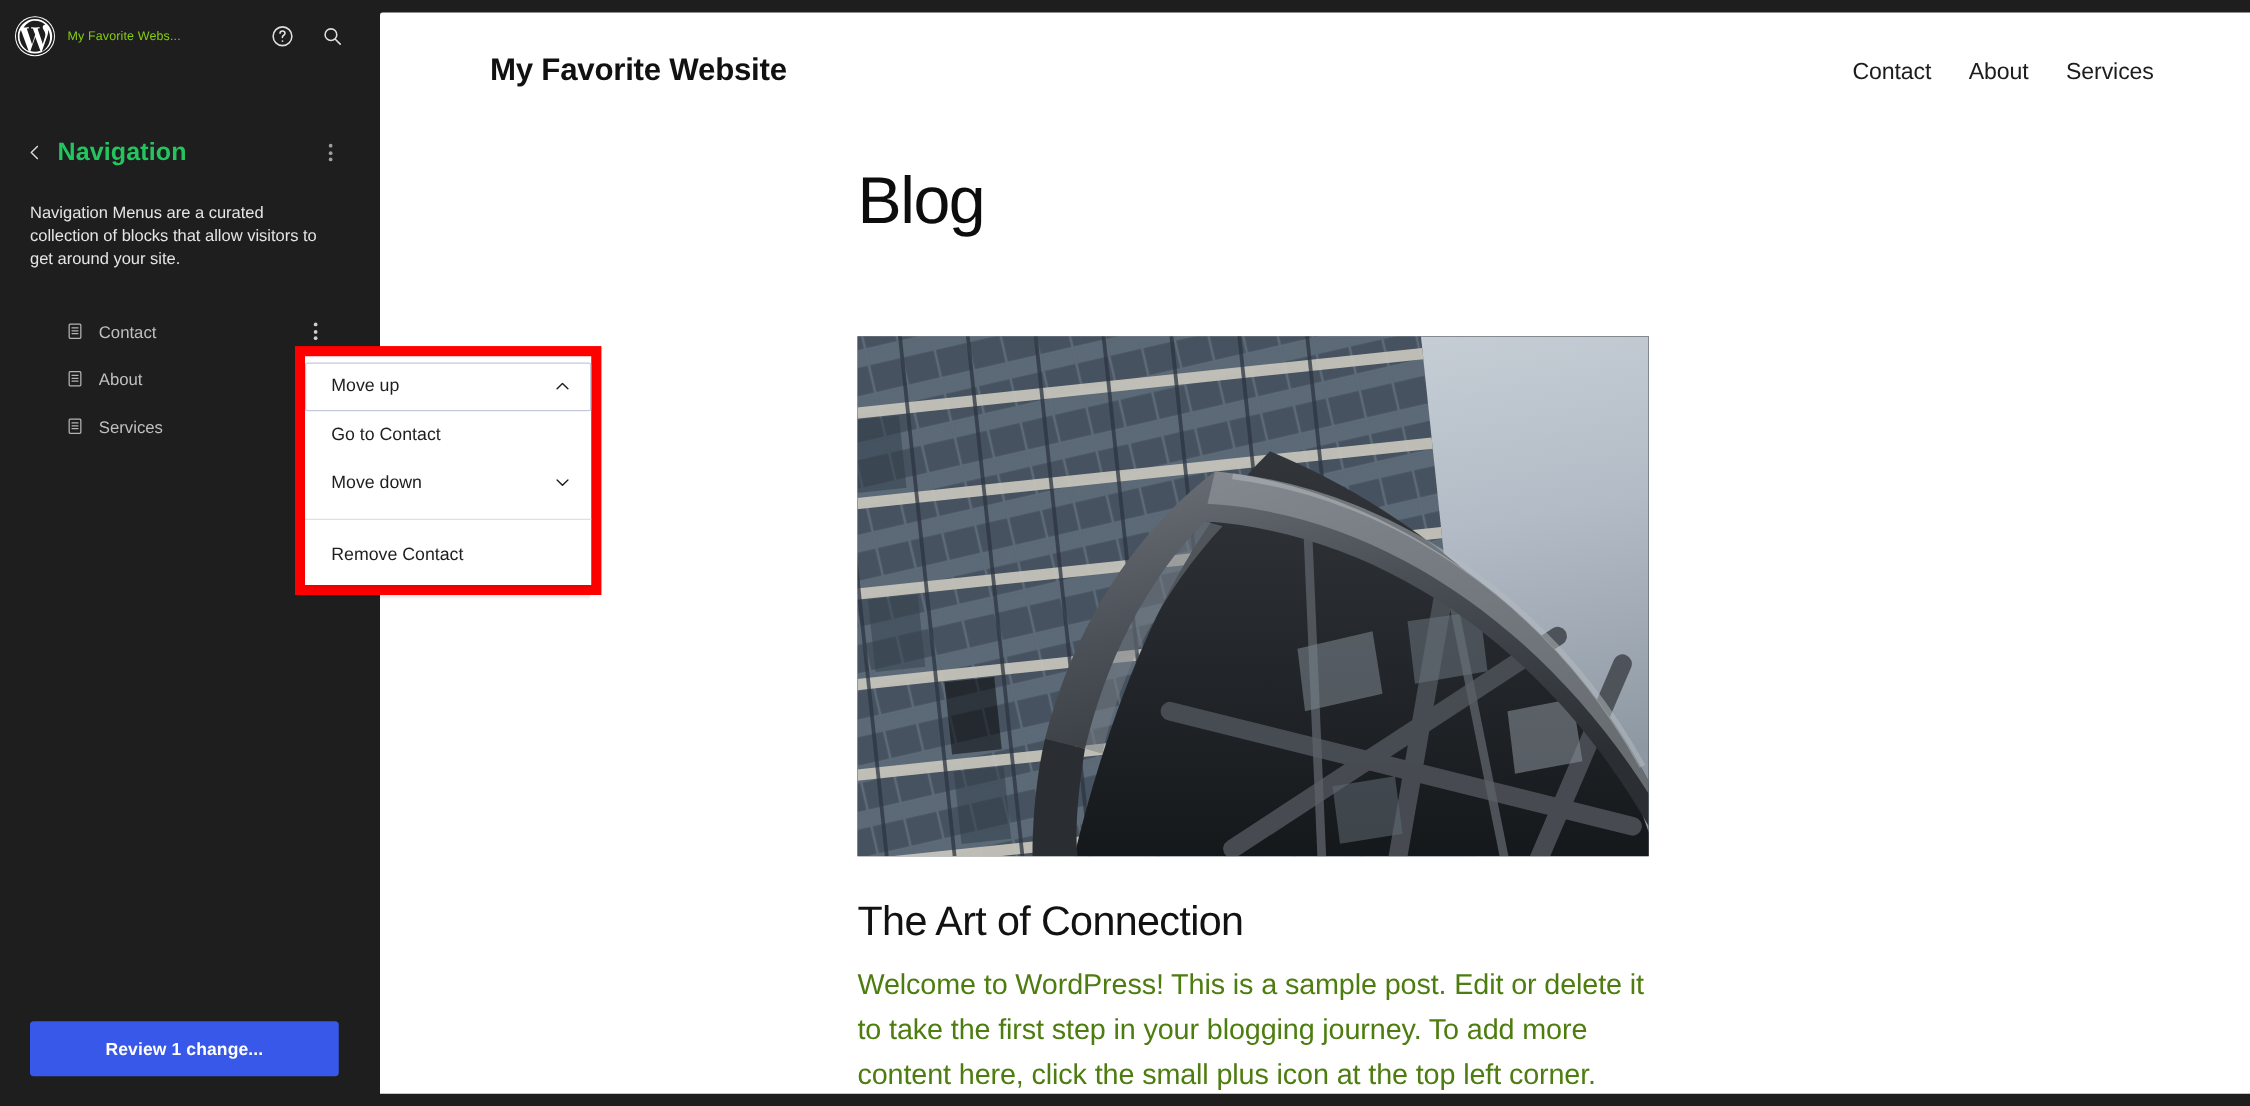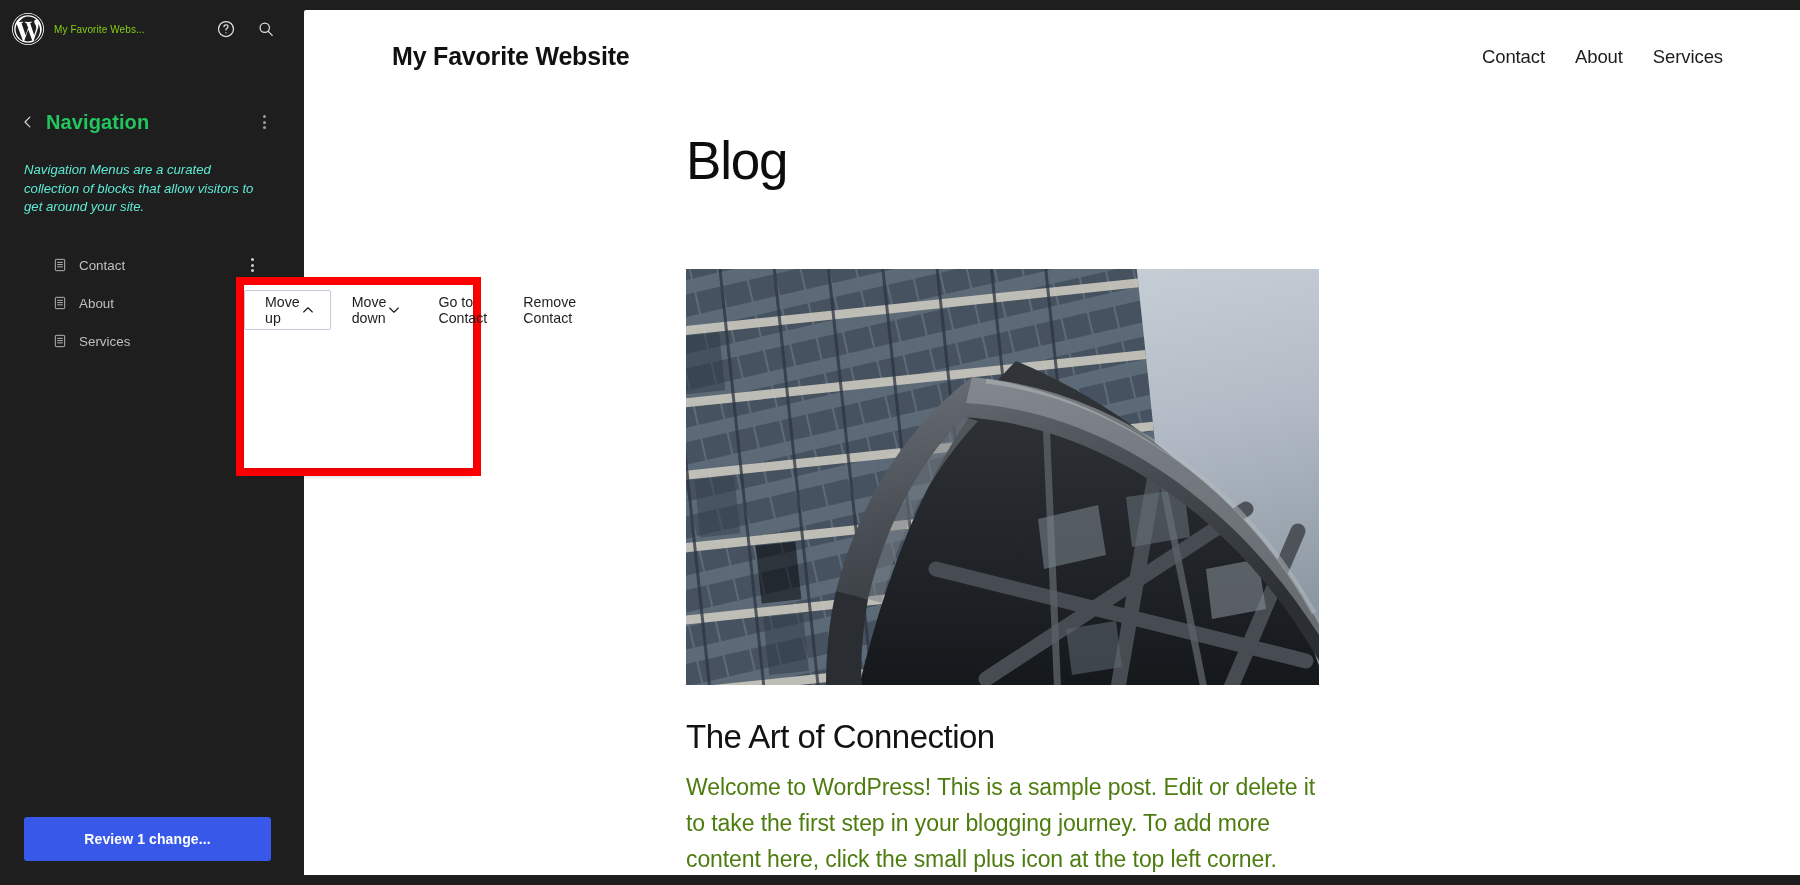--- a/index.html
+++ b/index.html
@@ -56,22 +56,22 @@
   }
   #panel-kebab {
     position: absolute; right: -8px; top: 50%; transform: translateY(-50%);
     width: 30px; height: 30px;
     display: flex; align-items: center; justify-content: center;
   }
   .kebab-dots { display: flex; flex-direction: column; gap: 2.5px; align-items: center; }
   .kebab-dots i { width: 3px; height: 3px; border-radius: 50%; background: #9e9e9e; display: block; }
 
   #panel-desc {
-    color: #5eead4; font-size: 13.2px; line-height: 1.42;
-    margin-top: 17px; max-width: 232px; font-style: italic;
+    color: #e5e5e5; font-size: 13.2px; line-height: 1.42;
+    margin-top: 17px; max-width: 232px;
   }
 
   #nav-list { margin-top: 29px; }
   .nav-item {
     display: flex; align-items: center; height: 38px;
     padding-left: 28px; position: relative; gap: 11px;
   }
   .nav-item .page-icon { width: 16px; height: 16px; flex: 0 0 16px; color: #b4b4b4; }
   .nav-item .page-icon svg { display: block; }
   .nav-item .nav-label { color: #bfbfbf; font-size: 13.4px; }
@@ -135,21 +135,21 @@
     width: 245px; height: 199px;
     border: 8px solid #ff0000; background: #ff0000;
     z-index: 40;
   }
   #dropdown {
     position: absolute; left: 244px; top: 285px;
     width: 229px; height: 183px;
     background: #fff; z-index: 41;
     box-shadow: 0 2px 6px rgba(0,0,0,.12);
     padding: 5px 0 5px 0;
-    display: flex; flex-direction: row;
+    display: flex; flex-direction: column;
   }
   .dd-item {
     display: flex; align-items: center; justify-content: space-between;
     height: 40px; padding: 0 14px 0 20px;
     font-size: 14.2px; color: #1e1e1e; cursor: pointer;
     background: transparent; border: 1px solid transparent;
     font-family: inherit; text-align: left; width: 100%;
   }
   .dd-item.focused {
     border: 1px solid #c3c9d8;
@@ -386,32 +386,32 @@
     <button class="dd-item focused">
       <span>Move up</span>
       <span class="dd-chevron">
         <svg width="16" height="16" viewBox="0 0 24 24" fill="none" stroke="currentColor" stroke-width="1.7" stroke-linecap="round" stroke-linejoin="round">
           <path d="M5.5 15L12 8.6l6.5 6.4"></path>
         </svg>
       </span>
     </button>
 
     <button class="dd-item">
+      <span>Go to Contact</span>
+    </button>
+
+    <button class="dd-item">
       <span>Move down</span>
       <span class="dd-chevron">
         <svg width="16" height="16" viewBox="0 0 24 24" fill="none" stroke="currentColor" stroke-width="1.7" stroke-linecap="round" stroke-linejoin="round">
           <path d="M5.5 9L12 15.4 18.5 9"></path>
         </svg>
       </span>
     </button>
 
-    <button class="dd-item">
-      <span>Go to Contact</span>
-    </button>
-
     <div class="dd-divider"></div>
 
     <button class="dd-item">
       <span>Remove Contact</span>
     </button>
   </div>
 
 </div>
 
 </body></html>

